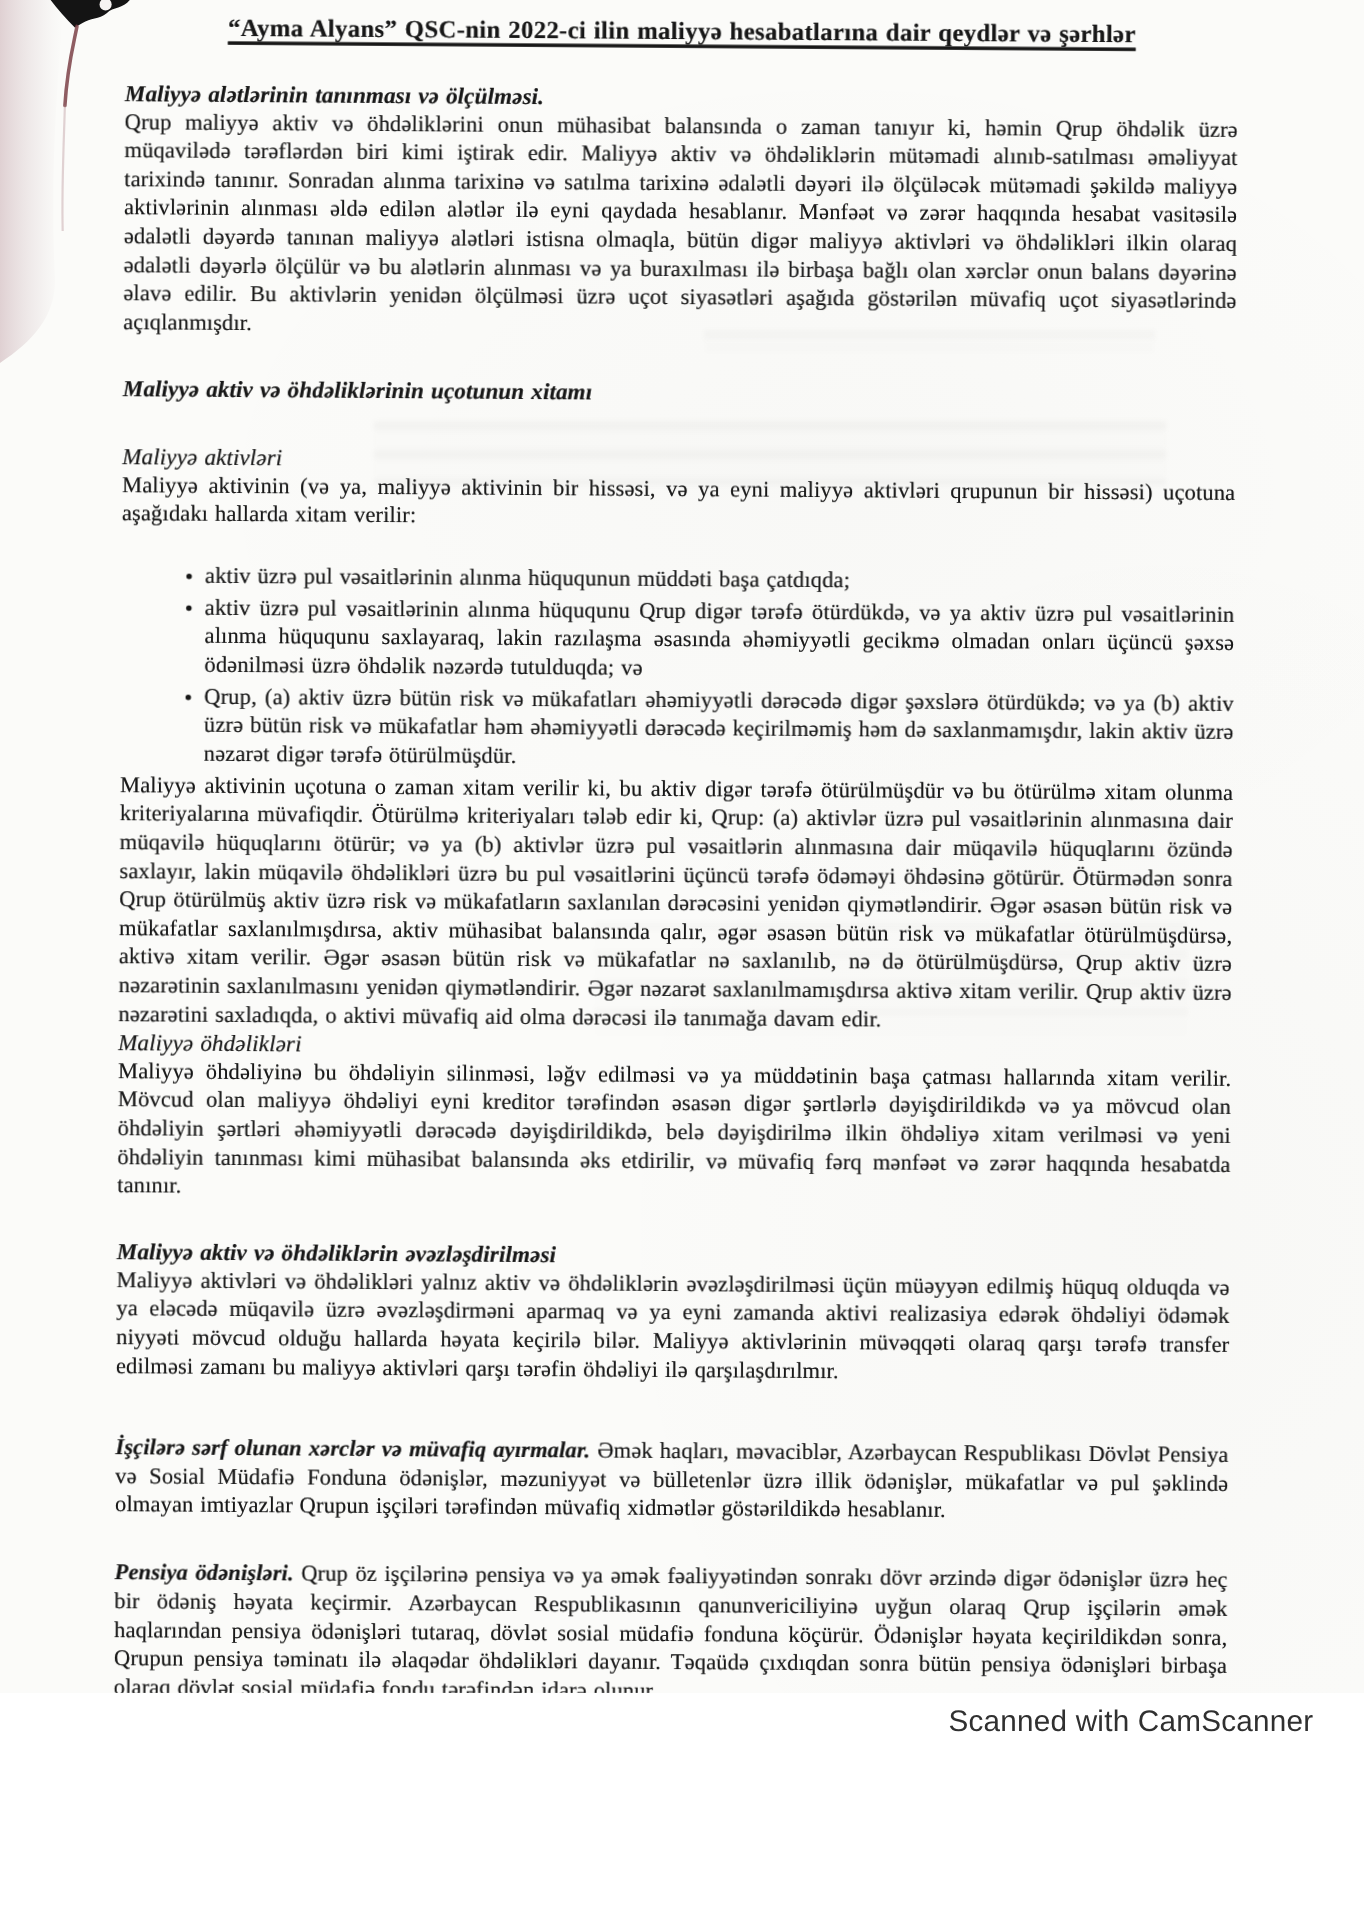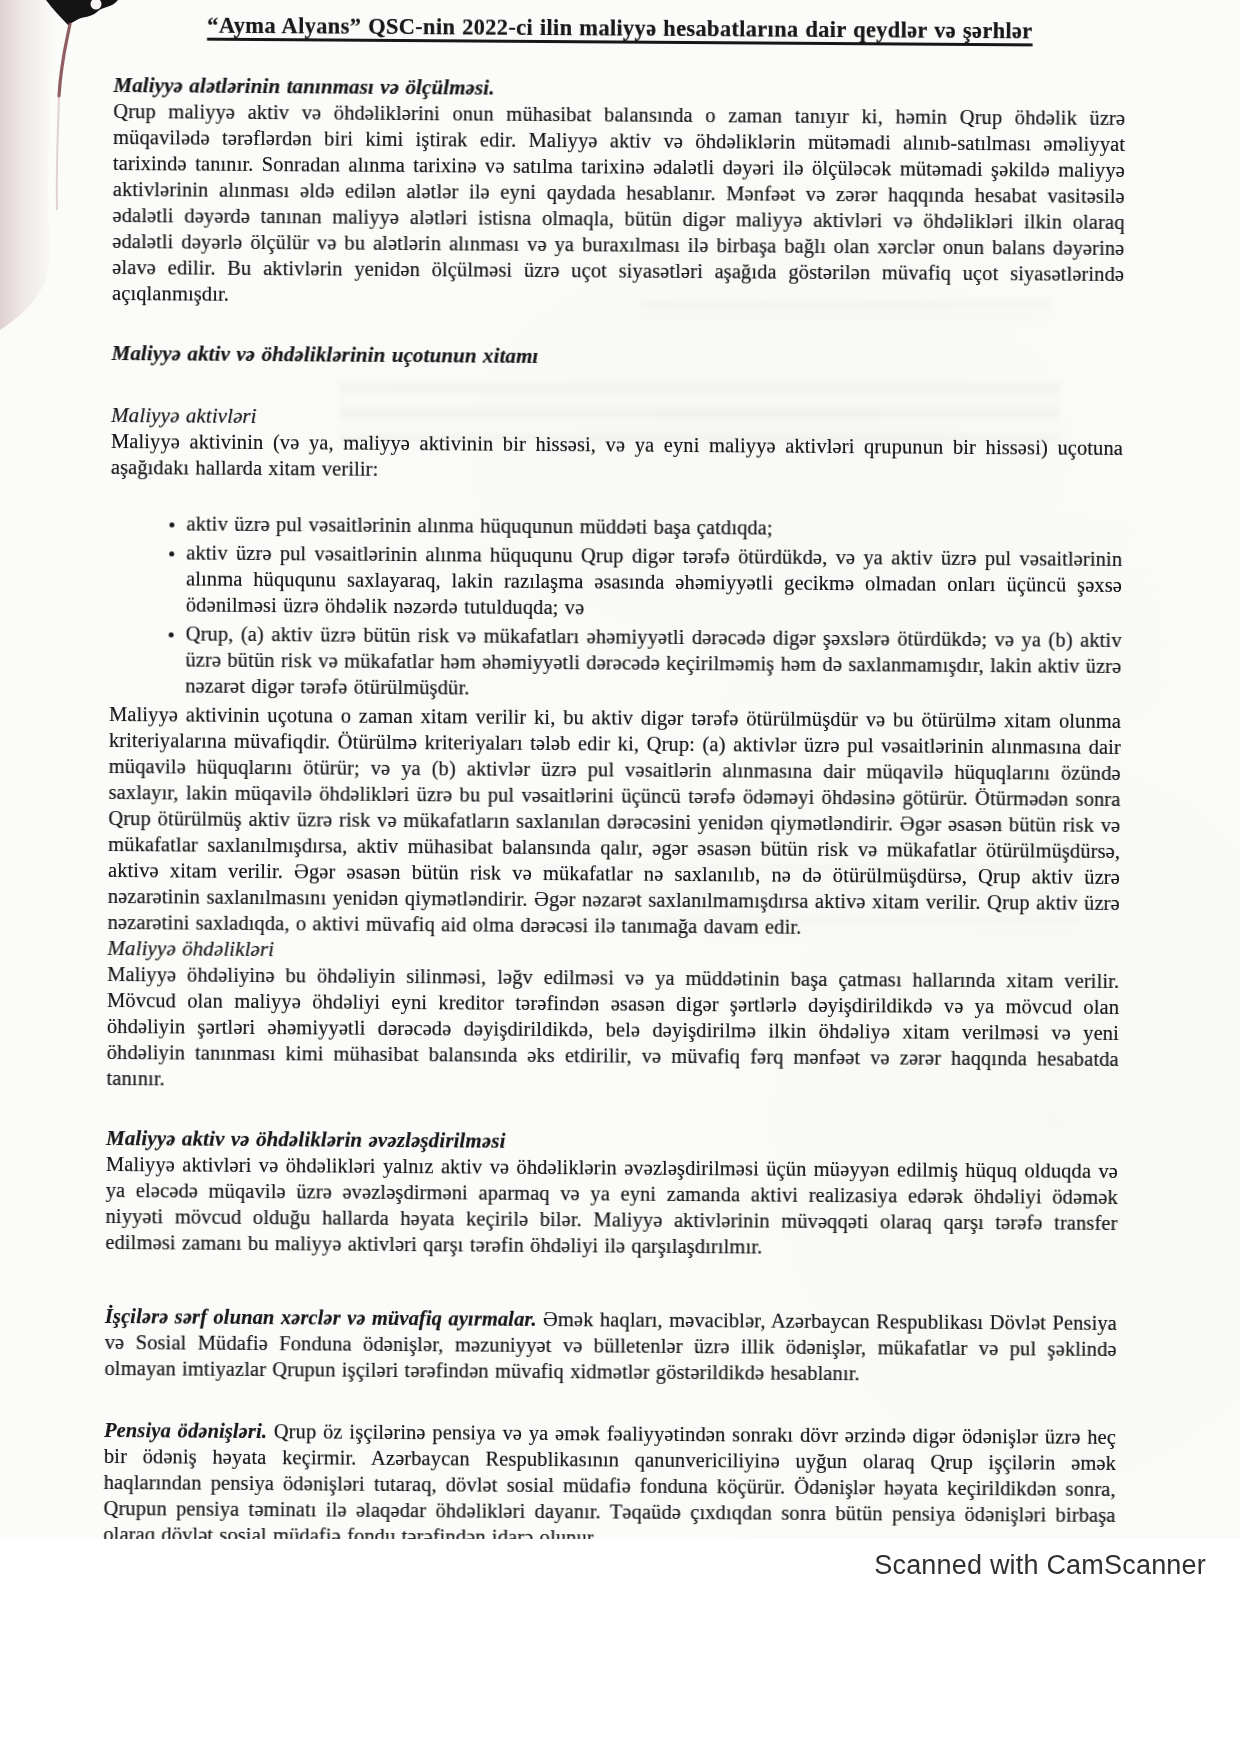--- a/index.html
+++ b/index.html
@@ -46,21 +46,21 @@
     background:repeating-linear-gradient(180deg, rgba(110,108,104,0.10) 0 8px, rgba(110,108,104,0.02) 8px 26px);
     filter:blur(2.5px);opacity:0.5;}
   .ghost-a{left:340px;top:383px;width:720px;height:58px;}
   .ghost-b{left:640px;top:300px;width:410px;height:22px;opacity:0.4;}
   .ghost-c{left:540px;top:838px;width:540px;height:104px;opacity:0.32;}
   .smudge{position:absolute;left:150px;top:1688px;width:520px;height:11px;
     background:linear-gradient(90deg, rgba(130,125,120,0.22), rgba(140,135,130,0.12) 60%, transparent);
     filter:blur(2px);}
   .bottom-strip{position:absolute;left:0;bottom:0;width:100%;height:62px;background:#ffffff;}
   .watermark{
-    position:absolute;right:34px;bottom:20px;
+    position:absolute;right:46px;bottom:20px;
     font-family:"Liberation Sans", sans-serif;
     font-size:27px;color:#303030;letter-spacing:0.2px;
   }
 </style>
 </head>
 <body>
 
 <div class="page">
 
   <svg class="corner-svg" width="180" height="330" viewBox="0 0 180 330" aria-hidden="true">

